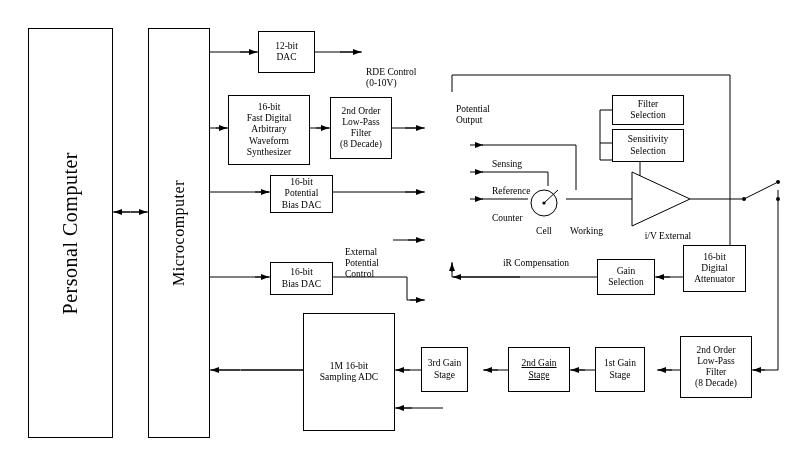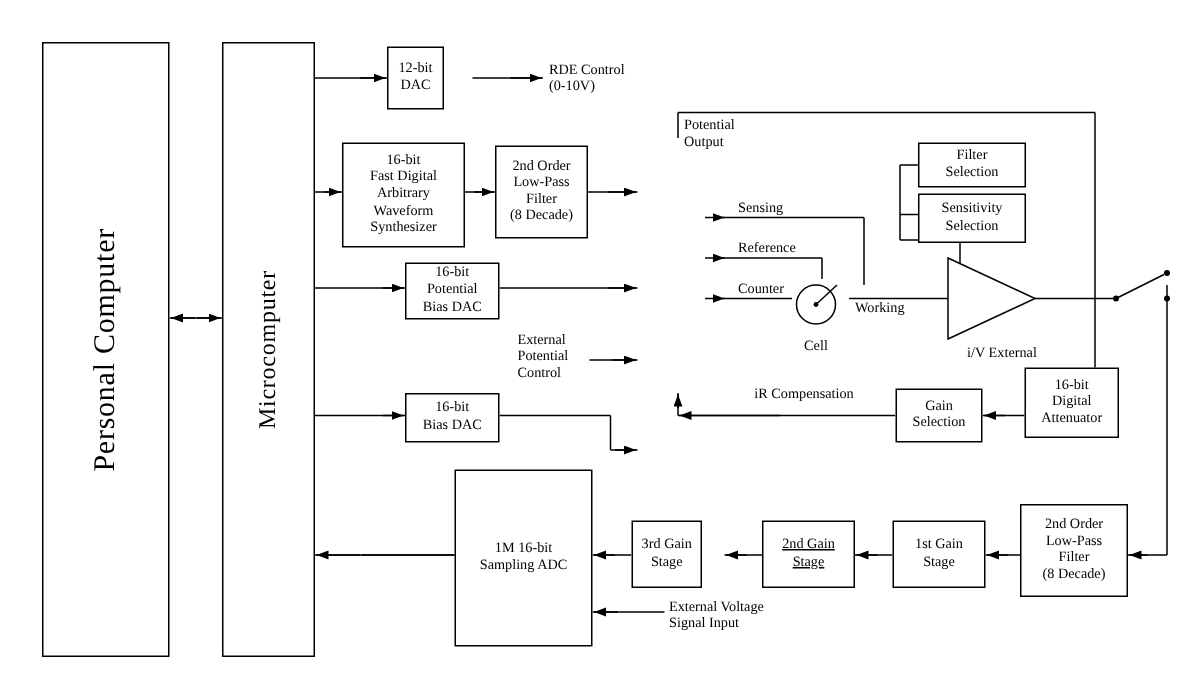--- a/index.html
+++ b/index.html
@@ -32,21 +32,21 @@
   }
   .label {
     position: absolute;
     font-size: 9.5px;
     line-height: 1.18;
     text-align: center;
     white-space: pre-line;
     z-index: 4;
     background: transparent;
   }
-  .label.left { text-align: left; }
+  .label.left { text-align: left; margin-top: 25px; }
   .vert {
     writing-mode: vertical-rl;
     transform: rotate(180deg);
     font-size: 20px;
     letter-spacing: 0.5px;
   }
   svg.wires {
     position: absolute;
     left: 0;
     top: 0;
@@ -140,21 +140,21 @@
   </svg>
 
   <div class="box" style="left:28px; top:28px; width:85px; height:410px;">
     <span class="vert">Personal Computer</span>
   </div>
 
   <div class="box" style="left:148px; top:28px; width:62px; height:410px;">
     <span class="vert" style="font-size:16px;">Microcomputer</span>
   </div>
 
-  <div class="box" style="left:258px; top:31px; width:38px; height:42px;">12-bit
+  <div class="box" style="left:258px; top:31px; width:57px; height:42px;">12-bit
 DAC</div>
 
   <div class="box" style="left:228px; top:95px; width:82px; height:70px;">16-bit
 Fast Digital
 Arbitrary
 Waveform
 Synthesizer</div>
 
   <div class="box" style="left:330px; top:97px; width:62px; height:62px;">2nd Order
 Low-Pass
@@ -180,21 +180,21 @@
 
   <div class="box" style="left:683px; top:245px; width:63px; height:47px;">16-bit
 Digital
 Attenuator</div>
 
   <div class="box" style="left:680px; top:336px; width:72px; height:62px;">2nd Order
 Low-Pass
 Filter
 (8 Decade)</div>
 
-  <div class="box" style="left:595px; top:347px; width:62px; height:45px;">1st Gain
+  <div class="box" style="left:595px; top:347px; width:50px; height:45px;">1st Gain
 Stage</div>
 
   <div class="box" style="left:508px; top:347px; width:62px; height:45px;text-decoration:underline;">2nd Gain
 Stage</div>
 
   <div class="box" style="left:421px; top:347px; width:47px; height:45px;">3rd Gain
 Stage</div>
 
   <div class="box" style="left:303px; top:313px; width:92px; height:118px;">1M 16-bit
 Sampling ADC</div>
@@ -289,16 +289,14 @@
   <div class="label" style="left:524px; top:226px; width:40px;text-align:center;">Cell</div>
 
   <div class="label" style="left:630px; top:231px; width:76px;">i/V External</div>
 
   <div class="label" style="left:486px; top:258px; width:100px;">iR Compensation</div>
 
   <div class="label left" style="left:345px; top:222px; width:60px;">External
 Potential
 Control</div>
 
-  <div class="label left" style="left:446px; top:400px; width:110px;">External Voltage
-Signal Input</div>
 
 </div>
 
 </body></html>

